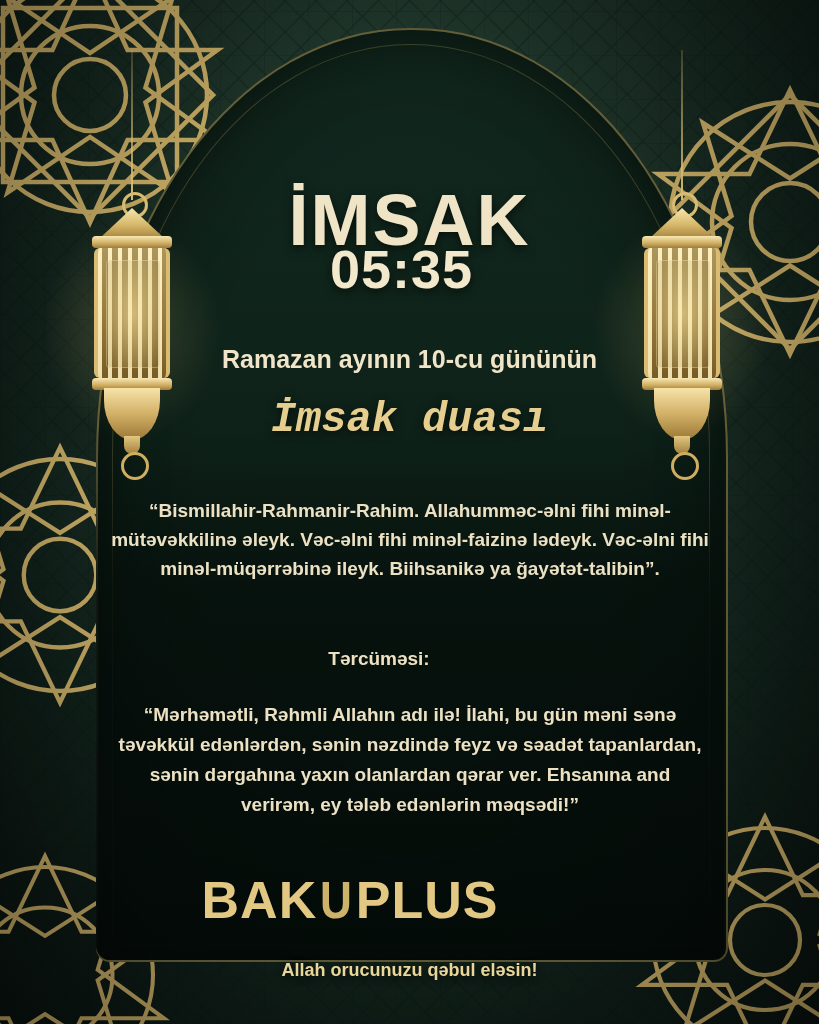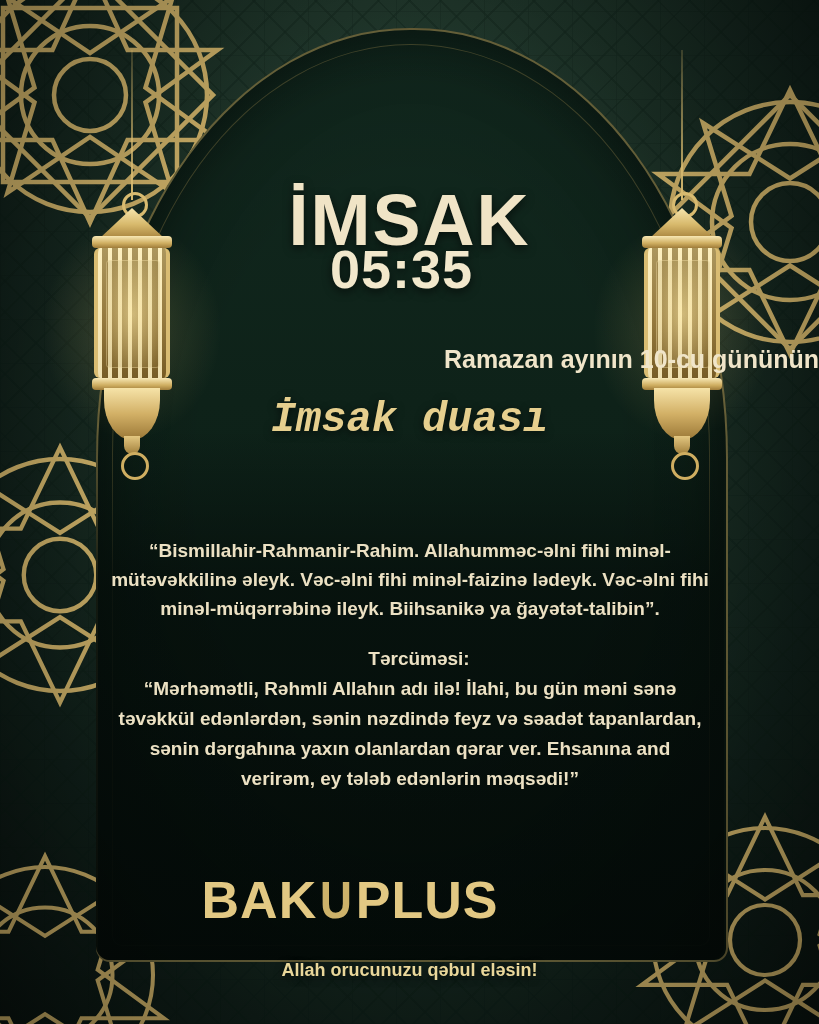--- a/index.html
+++ b/index.html
@@ -218,55 +218,53 @@
     letter-spacing: 1px;
     text-shadow: 0 3px 10px rgba(0,0,0,0.6);
   }
   .subtitle {
     position: absolute;
     top: 345px;
     width: 819px;
     font-size: 25px;
     font-weight: bold;
     color: #f0e5c9;
-    text-align: right;
   }
   .script {
     position: absolute;
     top: 396px;
     width: 819px;
     font-family: Liberation Mono, monospace;
     font-style: italic;
     font-weight: bold;
     font-size: 42px;
     color: #e6cf8e;
     text-shadow: 0 2px 8px rgba(0,0,0,0.6);
   }
   .dua {
     position: absolute;
-    top: 536px;
+    top: 496px;
     left: 110px;
     width: 600px;
     font-size: 19px;
     font-weight: bold;
     line-height: 29px;
     color: #ece1c3;
   }
   .translation-label {
     position: absolute;
     top: 648px;
     width: 758px;
     font-size: 19px;
     font-weight: bold;
     color: #ece1c3;
-    margin-left: 40px;
   }
   .translation {
     position: absolute;
-    top: 674px;
+    top: 700px;
     left: 118px;
     width: 584px;
     font-size: 19px;
     font-weight: bold;
     line-height: 30px;
     color: #ece1c3;
   }
   .brand {
     position: absolute;
     top: 870px;

